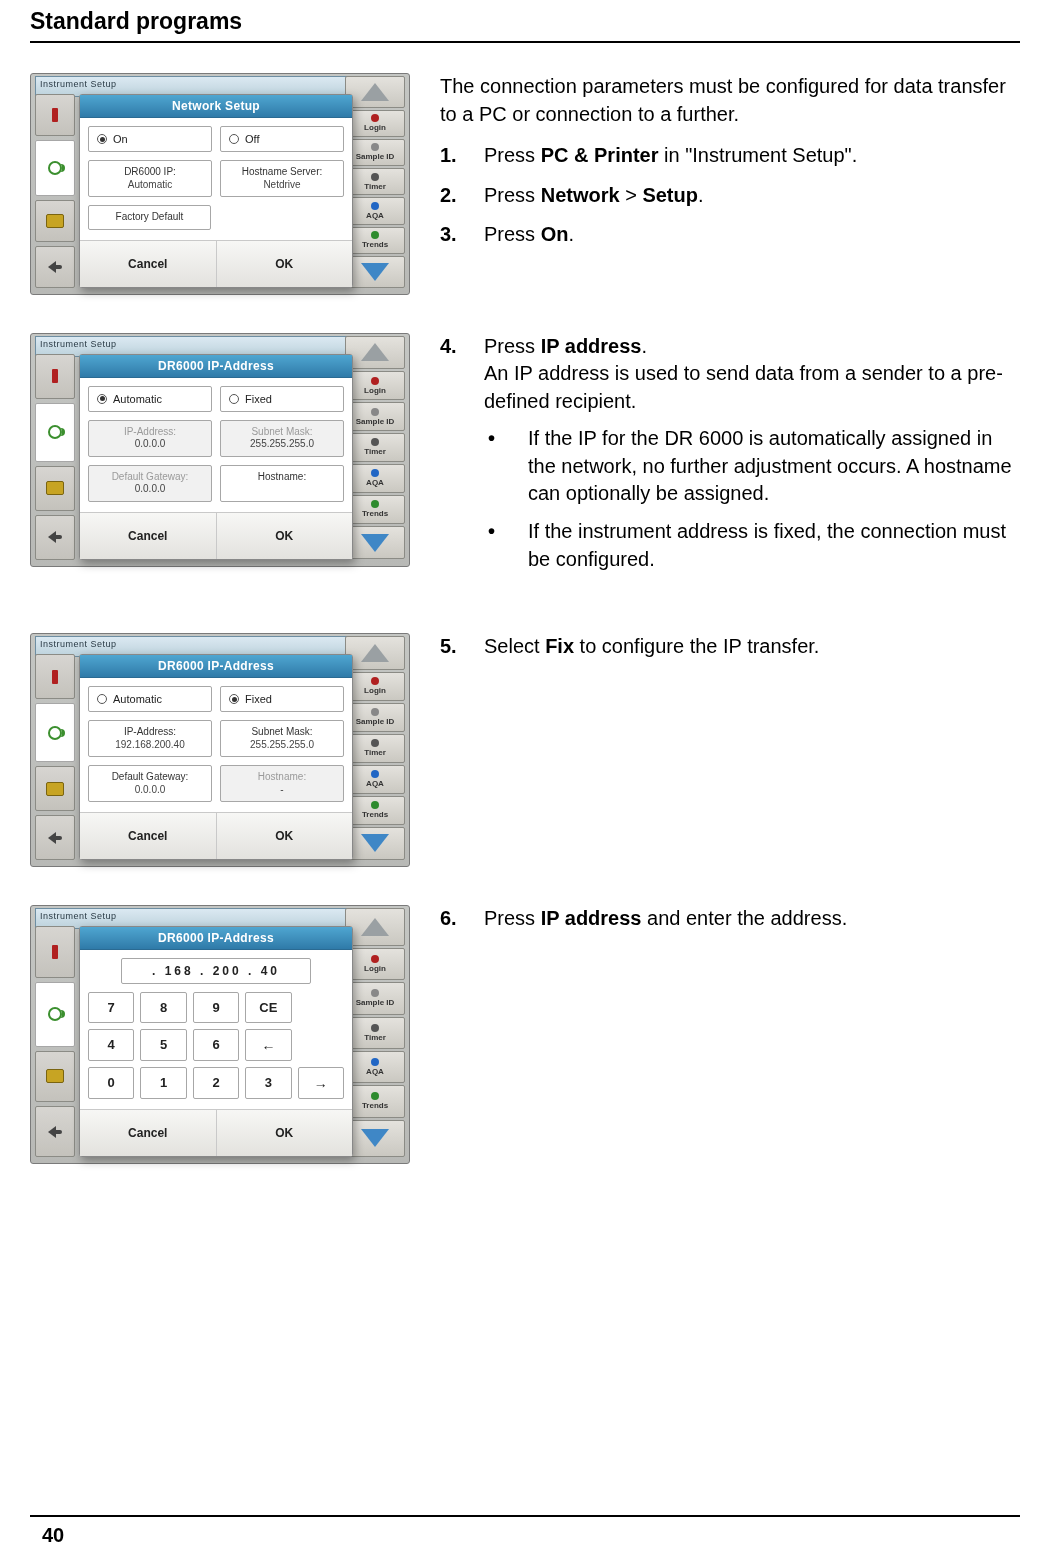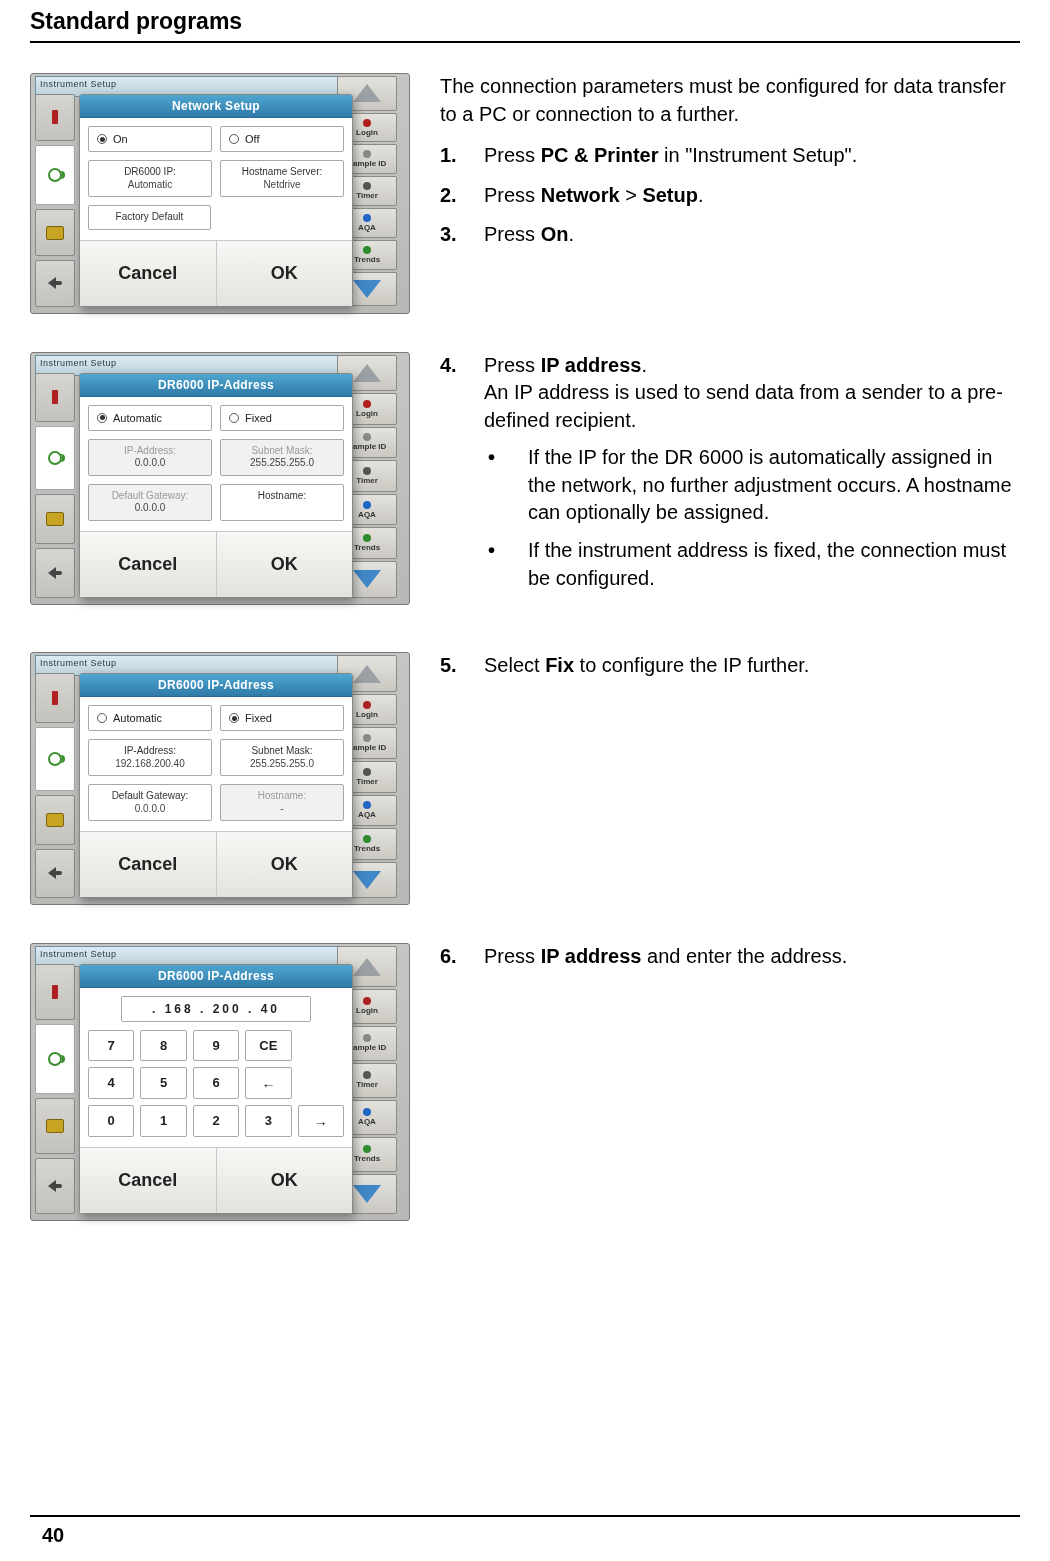--- a/index.html
+++ b/index.html
@@ -14,42 +14,42 @@
   .shot { width: 380px; flex: 0 0 380px; }
   .shot .device { width: 380px; background: linear-gradient(#c4c6c3,#b8b9b6); border: 1px solid #7a7a7a; border-radius: 3px; position: relative; padding: 6px 56px 6px 48px; }
   .shot .tabstrip { position:absolute; left:4px; right:52px; top:2px; height:21px; background: linear-gradient(#dbe9f2,#bdd2dc); border:1px solid #6e8ea2; font-size:9px; color:#2a3a45; padding-left:4px; line-height:14px; letter-spacing:0.5px;}
   .shot .leftbar { position:absolute; left:4px; top:20px; bottom:6px; width:40px; display:flex; flex-direction:column; gap:4px; }
   .lb { flex:1; background: linear-gradient(#d7d5d1,#c4c2bc); border:1px solid #8b8b85; border-radius:2px; display:flex; align-items:center; justify-content:center; font-size:12px;}
   .lb.red::before{content:""; width:6px; height:14px; background:#b02020; border-radius:1px;}
   .lb.key::before{content:""; width:10px; height:10px; border:2px solid #3b8f2e; border-radius:50%; box-shadow: 6px 0 0 -3px #3b8f2e;}
   .lb.yellow::before{content:""; width:16px; height:12px; background:#c7a423; border:1px solid #7a6410; border-radius:2px;}
   .lb.back::before{content:""; width:0; height:0; border-top:6px solid transparent; border-bottom:6px solid transparent; border-right:8px solid #444; margin-right:-2px;}
   .lb.back::after{content:""; width:8px; height:4px; background:#444; border-radius:0 2px 2px 0;}
-  .shot .rightbar { position:absolute; right:12px; top:2px; bottom:6px; width:60px; display:flex; flex-direction:column; gap:2px; }
+  .shot .rightbar { position:absolute; right:4px; top:2px; bottom:6px; width:60px; display:flex; flex-direction:column; gap:2px; }
   .rb { background: linear-gradient(#e4e2dd,#cac8c1); border:1px solid #8b8b85; border-radius:2px; display:flex; flex-direction:column; align-items:center; justify-content:center; font-size:8px; color:#333; padding:2px 0; }
   .rb.arrow { flex:1.2; font-size:0; }
   .rb.arrow.up::before { content:""; width:0; height:0; border-left:14px solid transparent; border-right:14px solid transparent; border-bottom:18px solid #9aa0a3; }
   .rb.arrow.down::before { content:""; width:0; height:0; border-left:14px solid transparent; border-right:14px solid transparent; border-top:18px solid #3f87c6; }
   .rb.mini { flex:1; }
   .rb .dot { width:8px; height:8px; border-radius:50%; margin-bottom:1px; }
   .rb .lbl { font-weight:bold; }
   .shot .dlg { position:relative; margin-top:14px; background:#fff; border:1px solid #888; border-radius:3px; box-shadow: 2px 4px 10px rgba(0,0,0,.35); }
   .dlg-title { background: linear-gradient(#4fa6d1,#2f7aa8); color:#fff; font-size:12px; font-weight:bold; text-align:center; padding:4px 0; border-bottom:1px solid #2a6a92; letter-spacing:.3px;}
   .dlg-body { padding:8px 8px 2px 8px; }
   .radio-row { display:flex; gap:8px; margin-bottom:8px; }
   .rcell { flex:1; background:#fff; border:1px solid #a7a7a7; border-radius:2px; font-size:11px; display:flex; align-items:center; gap:6px; padding:6px 8px; color:#222;}
   .rcell .r { width:10px; height:10px; border:1px solid #555; border-radius:50%; display:inline-flex; align-items:center; justify-content:center; }
   .rcell.sel .r::after{ content:""; width:5px; height:5px; background:#333; border-radius:50%; }
   .grid2 { display:grid; grid-template-columns:1fr 1fr; gap:8px; margin-bottom:8px; }
   .cell { background:#fff; border:1px solid #a7a7a7; border-radius:2px; font-size:10px; text-align:center; padding:5px 4px; color:#333; line-height:1.25;}
   .cell .h { display:block; font-size:10px; }
   .cell .v { display:block; color:#444; }
   .cell.dis { background:#f1f1f1; color:#9a9a9a; }
   .dlg-btns { display:flex; border-top:1px solid #c9c9c9; }
-  .dbtn { flex:1; text-align:center; font-size:18px; font-weight:bold; color:#222; padding:22px 0; background:linear-gradient(#f7f7f5,#e3e2de); }
+  .dbtn { flex:1; text-align:center; font-size:12px; font-weight:bold; color:#222; padding:16px 0; background:linear-gradient(#f7f7f5,#e3e2de); }
   .dbtn + .dbtn { border-left:1px solid #c9c9c9; }
   .ipentry { background:#fff; border:1px solid #a7a7a7; border-radius:2px; margin:0 auto 8px auto; width:74%; text-align:center; font-size:12px; padding:5px 0; letter-spacing:3px; font-weight:bold; color:#222;}
   .keypad { display:grid; grid-template-columns:repeat(5,1fr); gap:6px; margin-bottom:8px; }
   .key { background:#fff; border:1px solid #a7a7a7; border-radius:2px; text-align:center; font-size:13px; font-weight:bold; padding:7px 0; color:#222;}
   .key.sym{font-size:14px; font-weight:bold;}
   .single { margin-bottom:8px; }
 
   .text { flex:1; font-size: 20px; line-height: 1.38; }
   .para { margin-bottom: 14px; }
   ol.steps { list-style: none; padding-left: 0; }
@@ -323,21 +323,21 @@
             <div class="dbtn">Cancel</div>
             <div class="dbtn">OK</div>
           </div>
         </div>
       </div>
     </div>
     <div class="text">
       <ol class="steps">
         <li>
             <span class="num">5.</span>
-          <span class="body"><span>Select </span><b>Fix</b><span> to configure the IP further.</span></span>
+          <span class="body"><span>Select </span><b>Fix</b><span> to configure the IP transfer.</span></span>
           </li>
       </ol>
     </div>
   </div>
 
   <div class="block">
     <div class="shot">
       <div class="device">
         <div class="tabstrip">Instrument Setup</div>
         <div class="leftbar">

